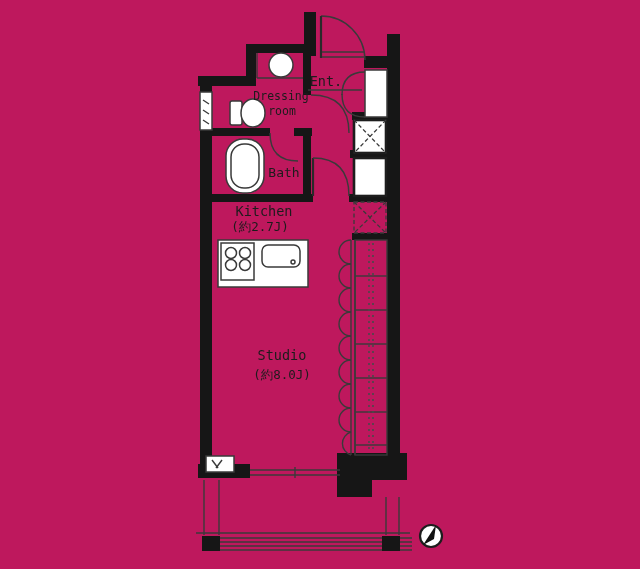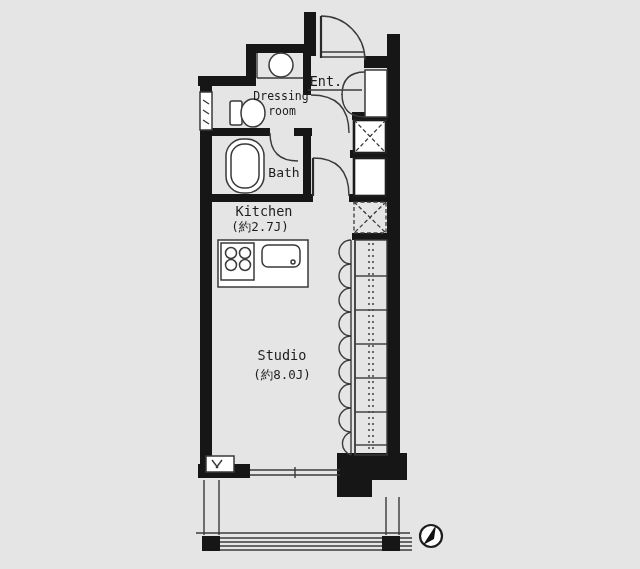--- a/index.html
+++ b/index.html
@@ -1,17 +1,17 @@
 <!DOCTYPE html>
 <html><head>
 <meta charset="utf-8">
 <style>
   html,body{margin:0;padding:0;background:#ffffff;}
   body{font-family:"DejaVu Sans Mono", monospace;}
-  .stage{position:relative;width:640px;height:569px;background:#e5e5e5;overflow:hidden;}
+  .stage{position:relative;width:640px;height:569px;background:#be185d;overflow:hidden;}
   svg{display:block;}
   .wall{fill:#161616;stroke:none;}
   .thin{fill:none;stroke:#3a3a3a;stroke-width:1.4;}
   .thin2{fill:none;stroke:#2a2a2a;stroke-width:2.2;}
   .bold{fill:#ffffff;stroke:#1d1d1d;stroke-width:2.6;}
   .fix{fill:#ffffff;stroke:#3a3a3a;stroke-width:1.5;}
   .dash{fill:none;stroke:#3a3a3a;stroke-width:1.3;stroke-dasharray:4 2.5;}
   .dots{fill:none;stroke:#4a4a4a;stroke-width:1.6;stroke-dasharray:2 4;}
   .lbl{fill:#1c1c1c;font-family:"DejaVu Sans Mono", monospace;text-anchor:middle;}
   .needle{fill:#111111;stroke:none;}

